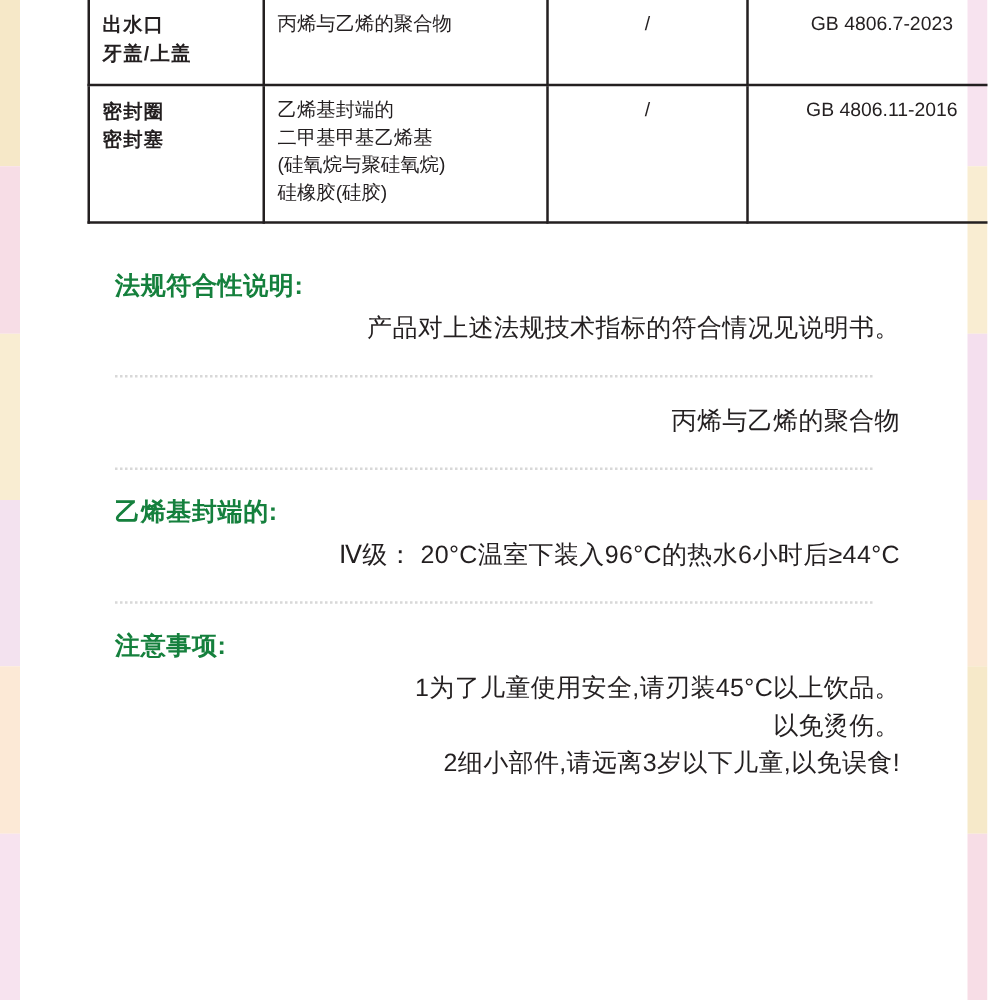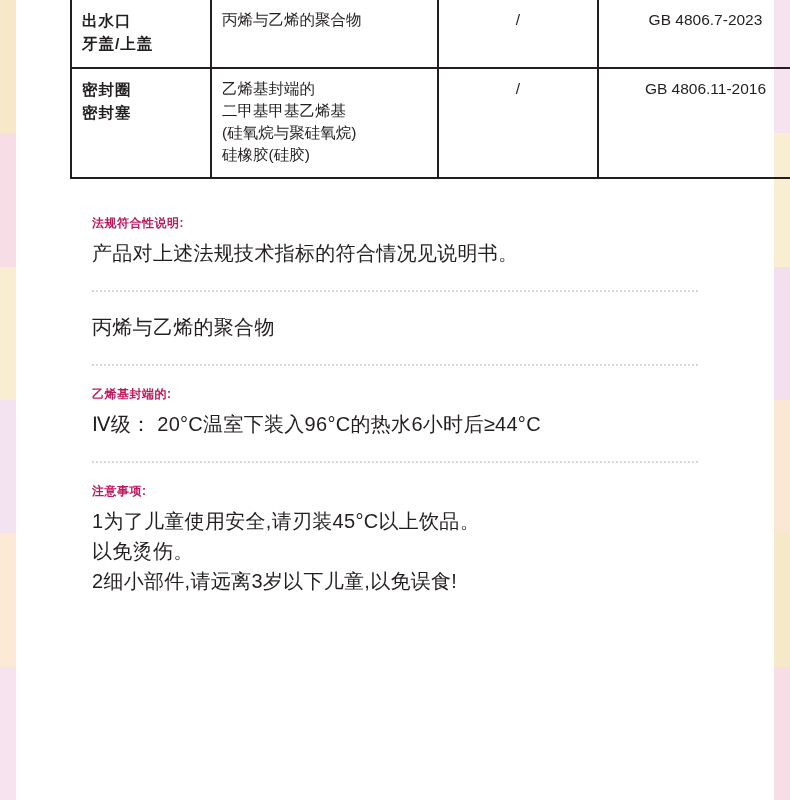--- a/index.html
+++ b/index.html
@@ -67,32 +67,33 @@
   
   table.spec tr:last-child td:first-child { border-bottom-left-radius: 14px; margin-left: 32px; }
   table.spec tr:last-child td:last-child { border-bottom-right-radius: 14px; }
 
   
   .section {
     margin-left: 62px;
     margin-right: 40px;
   }
   .sec-title {
-    font-size: 12px;
+    font-size: 20px;
     font-weight: bold;
-    color: #be185d;
+    color: #15803d;
     letter-spacing: 0.5px;
     margin: 0 0 6px 0;
   }
   .sec-line {
     font-size: 20px;
     color: #231f20;
     line-height: 1.5;
     margin: 0;
     letter-spacing: 0.3px;
+    text-align: right;
   }
   .divider {
     margin: 22px 62px 20px 62px;
     border-top: 2px dotted #d8d8d8;
     height: 0;
   }
   .note-line { margin: 0; }
 </style>
 </head>
 <body>

